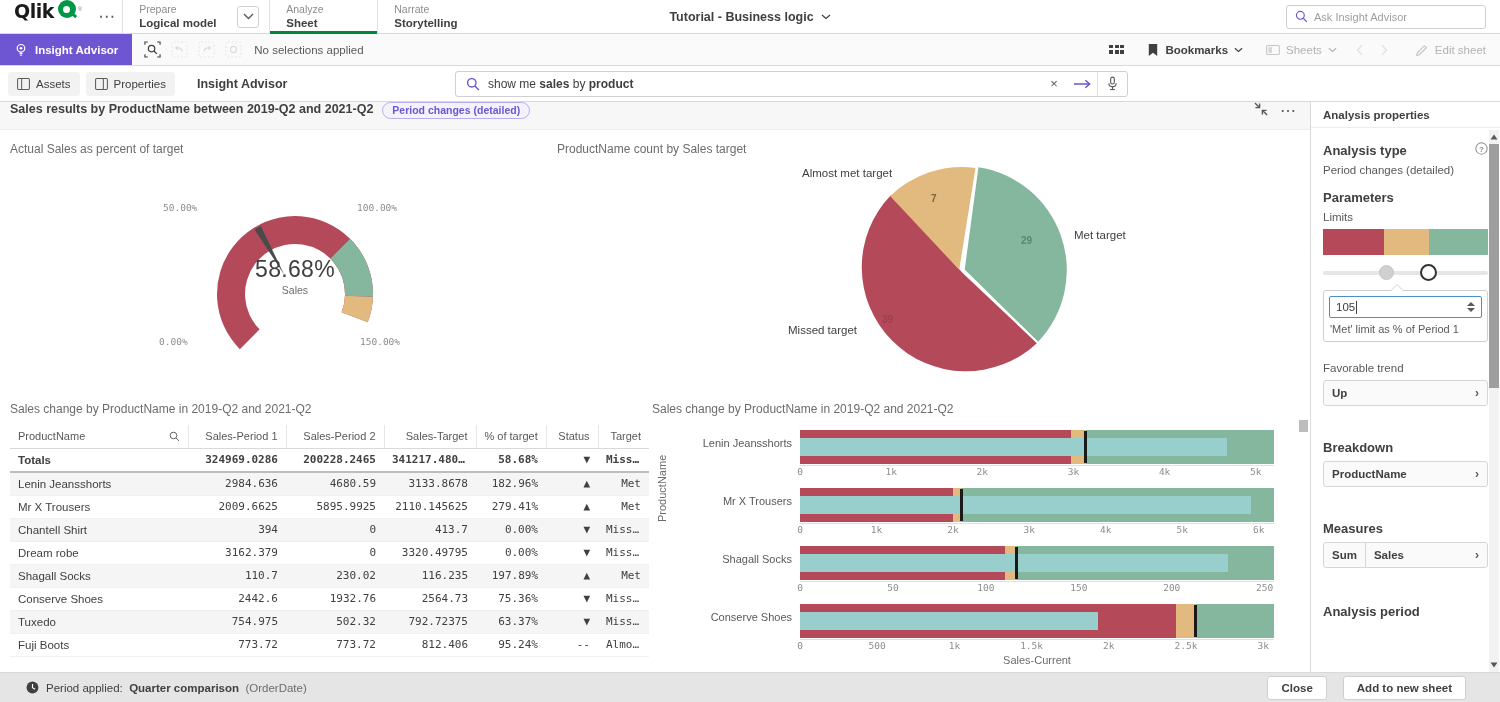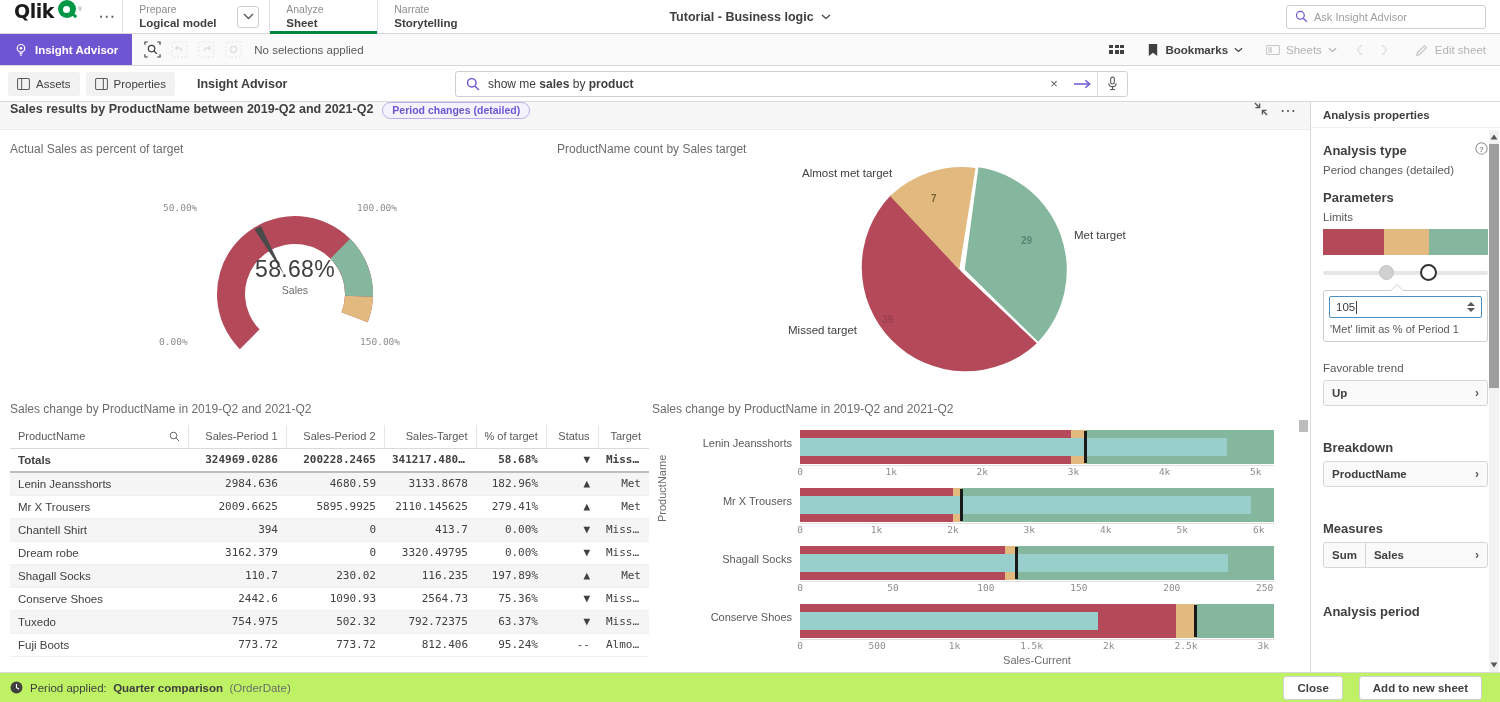--- a/index.html
+++ b/index.html
@@ -263,22 +263,22 @@
   }
   .sel-btn .chev { margin-left: auto; color: #595959; font-size: 12px; }
   .sel-btn .agg { padding-right: 8px; margin-right: 8px; border-right: 1px solid #d6d6d6; height: 100%; display: flex; align-items: center; }
   .rp-gap { height: 20px; }
   .rp-scroll { position: absolute; right: 1px; top: 28px; bottom: 0; width: 10px; background: #f2f2f2; }
   .rp-thumb { position: absolute; left: 0; width: 10px; top: 14px; height: 244px; background: #9e9e9e; }
   .rp-arrow { position: absolute; left: 0; width: 10px; height: 14px; display: flex; align-items: center; justify-content: center; cursor: pointer; }
 
   
   .footer {
-    height: 30px; min-height: 30px; background: #bef264; border-top: 1px solid #d9d9d9;
-    display: flex; align-items: center; padding: 0 10px;
+    height: 30px; min-height: 30px; background: #e5e5e5; border-top: 1px solid #d9d9d9;
+    display: flex; align-items: center; padding: 0 26px;
   }
   .footer .clock { margin-right: 7px; display: flex; align-items: center; }
   .footer .ftxt { font-size: 11.5px; color: #404040; }
   .footer .ftxt b { font-weight: 700; }
   .footer .ftxt .dim { color: #6c6c6c; }
   .fbtns { margin-left: auto; display: flex; gap: 16px; padding-right: 8px; }
   .fbtn {
     height: 24px; padding: 0 13px; border: 1px solid #d0d0d0; border-radius: 3px; background: #fff;
     font-size: 11.5px; color: #404040; font-weight: 700; display: flex; align-items: center; cursor: pointer;
   }
@@ -626,21 +626,21 @@
                     <td>110.7</td>
                     <td>230.02</td>
                     <td>116.235</td>
                     <td>197.89%</td>
                     <td class="status">▲</td>
                     <td class="target tgt-met">Met</td>
                   </tr>
                 <tr>
                     <td class="name">Conserve Shoes</td>
                     <td>2442.6</td>
-                    <td>1090.93</td>
+                    <td>1932.76</td>
                     <td>2564.73</td>
                     <td>75.36%</td>
                     <td class="status">▼</td>
                     <td class="target tgt-missed">Missed</td>
                   </tr>
                 <tr class="alt">
                     <td class="name">Tuxedo</td>
                     <td>754.975</td>
                     <td>502.32</td>
                     <td>792.72375</td>

